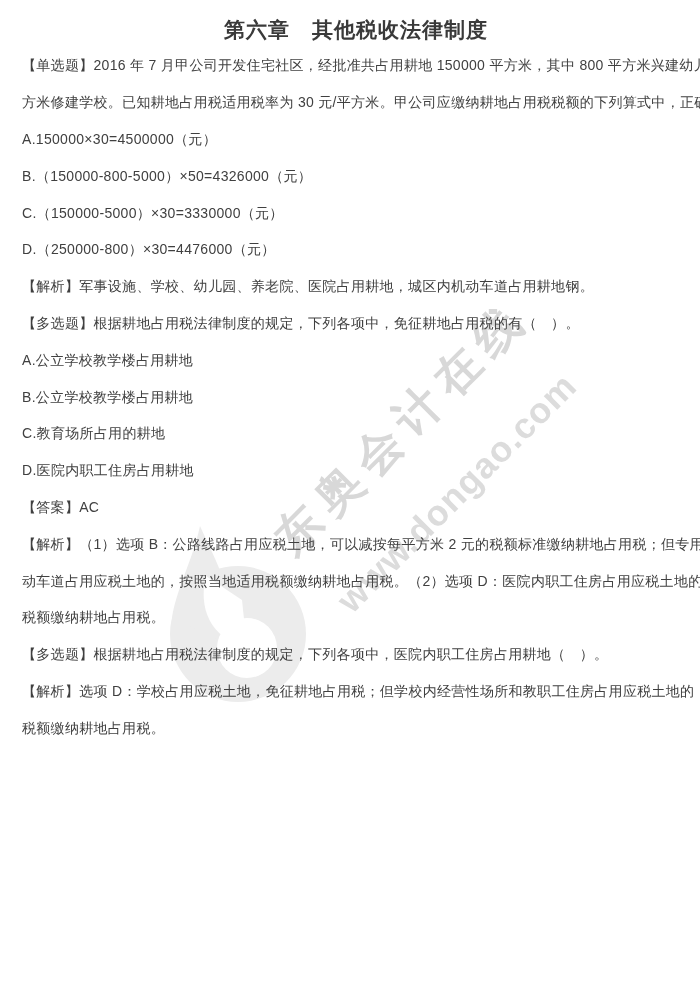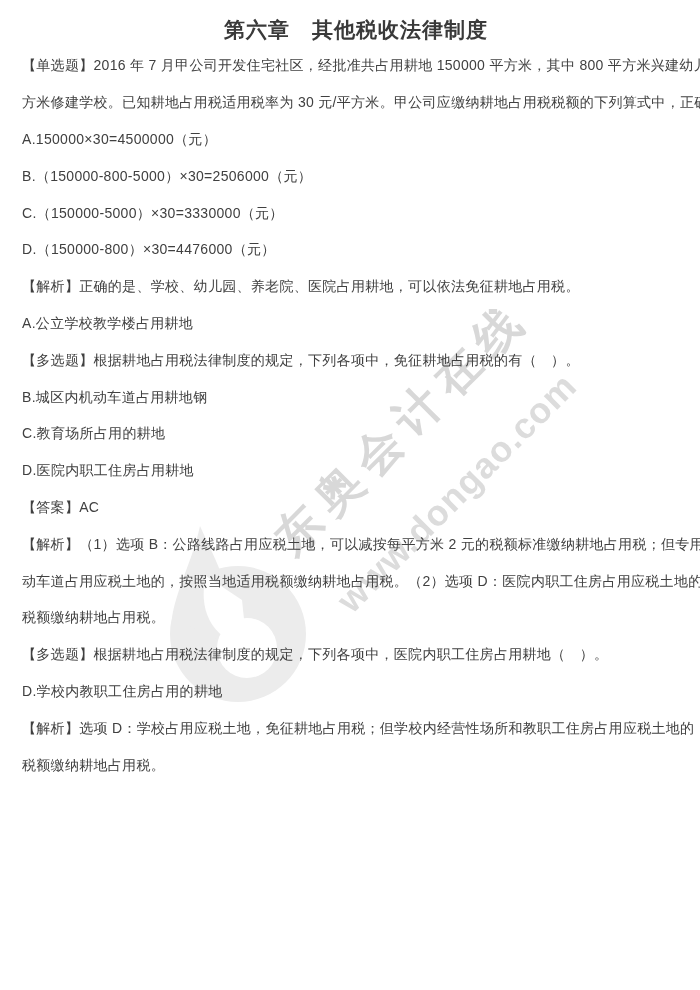--- a/index.html
+++ b/index.html
@@ -109,33 +109,32 @@
     <div class="wm-brand">东奥会计在线</div>
     <div class="wm-url">www.dongao.com</div>
   </div>
 
   <div class="doc-layer">
     <h1 class="doc-title">第六章　其他税收法律制度</h1>
     <div class="doc-content">
         <div class="doc-line">【单选题】2016 年 7 月甲公司开发住宅社区，经批准共占用耕地 150000 平方米，其中 800 平方米兴建幼儿园，5000 平</div>
         <div class="doc-line">方米修建学校。已知耕地占用税适用税率为 30 元/平方米。甲公司应缴纳耕地占用税税额的下列算式中，正确的是（　）。</div>
         <div class="doc-line">A.150000×30=4500000（元）</div>
-        <div class="doc-line">B.（150000-800-5000）×30=2506000（元）</div>
+        <div class="doc-line">B.（150000-800-5000）×50=4326000（元）</div>
         <div class="doc-line">C.（150000-5000）×30=3330000（元）</div>
-        <div class="doc-line">D.（150000-800）×30=4476000（元）</div>
-        <div class="doc-line">【解析】正确的是、学校、幼儿园、养老院、医院占用耕地，可以依法免征耕地占用税。</div>
+        <div class="doc-line">D.（250000-800）×30=4476000（元）</div>
+        <div class="doc-line">【解析】军事设施、学校、幼儿园、养老院、医院占用耕地，城区内机动车道占用耕地钢。</div>
+        <div class="doc-line">【多选题】根据耕地占用税法律制度的规定，下列各项中，免征耕地占用税的有（　）。</div>
         <div class="doc-line">A.公立学校教学楼占用耕地</div>
-        <div class="doc-line">【多选题】根据耕地占用税法律制度的规定，下列各项中，免征耕地占用税的有（　）。</div>
-        <div class="doc-line">B.城区内机动车道占用耕地钢</div>
+        <div class="doc-line">B.公立学校教学楼占用耕地</div>
         <div class="doc-line">C.教育场所占用的耕地</div>
         <div class="doc-line">D.医院内职工住房占用耕地</div>
         <div class="doc-line">【答案】AC</div>
         <div class="doc-line">【解析】（1）选项 B：公路线路占用应税土地，可以减按每平方米 2 元的税额标准缴纳耕地占用税；但专用公路和城区内机</div>
         <div class="doc-line">动车道占用应税土地的，按照当地适用税额缴纳耕地占用税。（2）选项 D：医院内职工住房占用应税土地的，按照当地适用</div>
         <div class="doc-line">税额缴纳耕地占用税。</div>
         <div class="doc-line">【多选题】根据耕地占用税法律制度的规定，下列各项中，医院内职工住房占用耕地（　）。</div>
-        <div class="doc-line">D.学校内教职工住房占用的耕地</div>
         <div class="doc-line">【解析】选项 D：学校占用应税土地，免征耕地占用税；但学校内经营性场所和教职工住房占用应税土地的，按照当地适用</div>
         <div class="doc-line">税额缴纳耕地占用税。</div>
       </div>
   </div>
 
 </div>
 
 </body></html>

